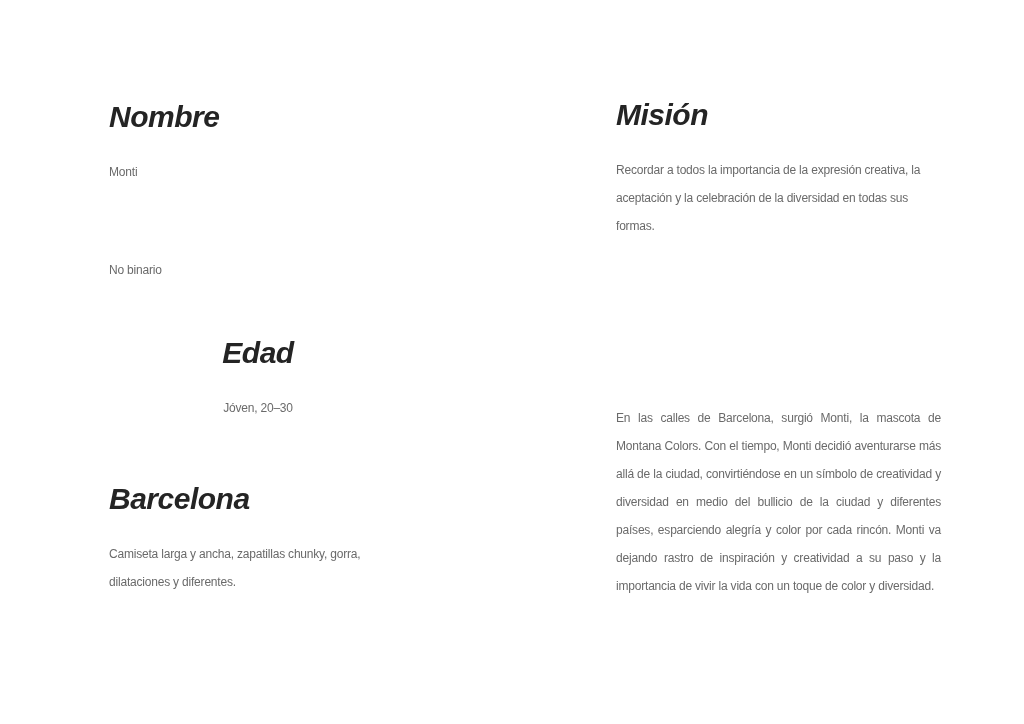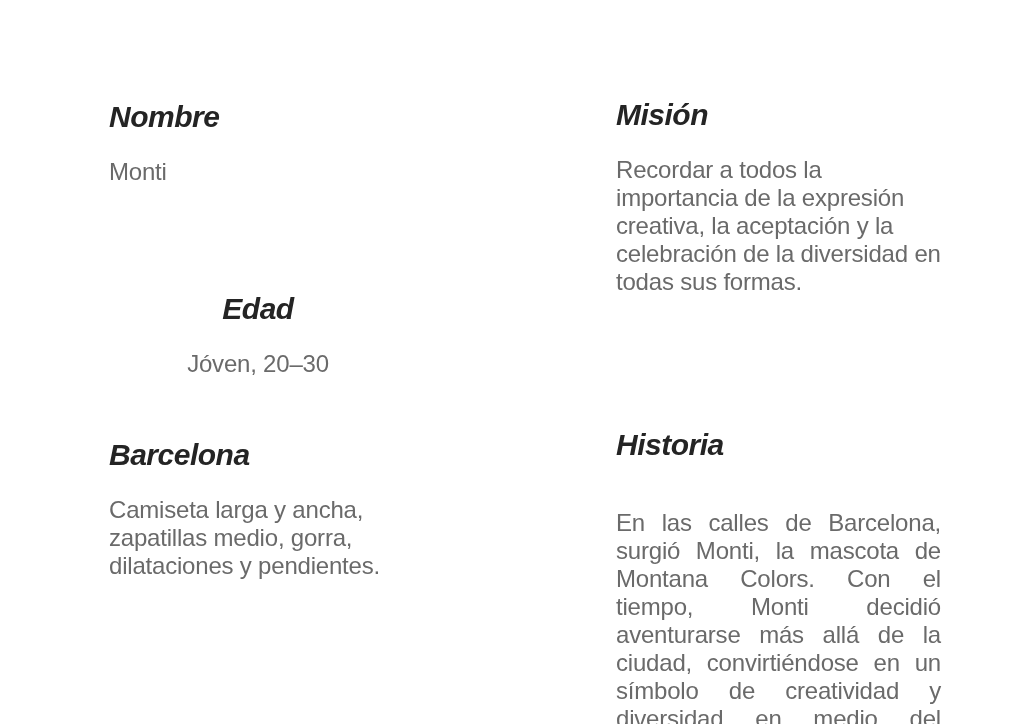--- a/index.html
+++ b/index.html
@@ -32,21 +32,21 @@
     font-weight: 600;
     font-size: 30px;
     line-height: 33px;
     letter-spacing: -0.5px;
     color: var(--heading-color, #242424);
     margin: 0 0 9px 0;
   }
 
   .sec p {
     font-weight: 400;
-    font-size: 24px;
+    font-size: 12px;
     line-height: 28px;
     letter-spacing: -0.2px;
     color: var(--body-color, #6a6a6a);
     margin: 0;
   }
 
   
   .sec-nombre     { margin-bottom: 38px; }
   .sec-genero     { margin-bottom: 20px; }
   .sec-edad       { margin-bottom: 28px; text-align: center; }
@@ -63,42 +63,42 @@
 <main class="page">
 
   <div class="col col-left">
 
     <section class="sec sec-nombre">
       <h2>Nombre</h2>
       <p>Monti</p>
     </section>
 
     <section class="sec sec-genero">
+      <p>No binario</p>
     </section>
 
     <section class="sec sec-edad">
       <h2>Edad</h2>
       <p>Jóven, 20–30</p>
     </section>
 
     <section class="sec sec-vestimenta">
       <h2>Barcelona</h2>
-      <p>Camiseta larga y ancha, zapatillas medio, gorra, dilataciones y pendientes.</p>
+      <p>Camiseta larga y ancha, zapatillas chunky, gorra, dilataciones y diferentes.</p>
     </section>
 
 
   </div>
 
   <div class="col col-right">
 
     <section class="sec sec-mision">
       <h2>Misión</h2>
       <p>Recordar a todos la importancia de la expresión creativa, la aceptación y la celebración de la diversidad en todas sus formas.</p>
     </section>
 
     <section class="sec sec-historia">
-      <h2>Historia</h2>
       <p>En las calles de Barcelona, surgió Monti, la mascota de Montana Colors. Con el tiempo, Monti decidió aventurarse más allá de la ciudad, convirtiéndose en un símbolo de creatividad y diversidad en medio del bullicio de la ciudad y diferentes países, esparciendo alegría y color por cada rincón. Monti va dejando rastro de inspiración y creatividad a su paso y la importancia de vivir la vida con un toque de color y diversidad.</p>
     </section>
 
   </div>
 
 </main>
 
 </body></html>

